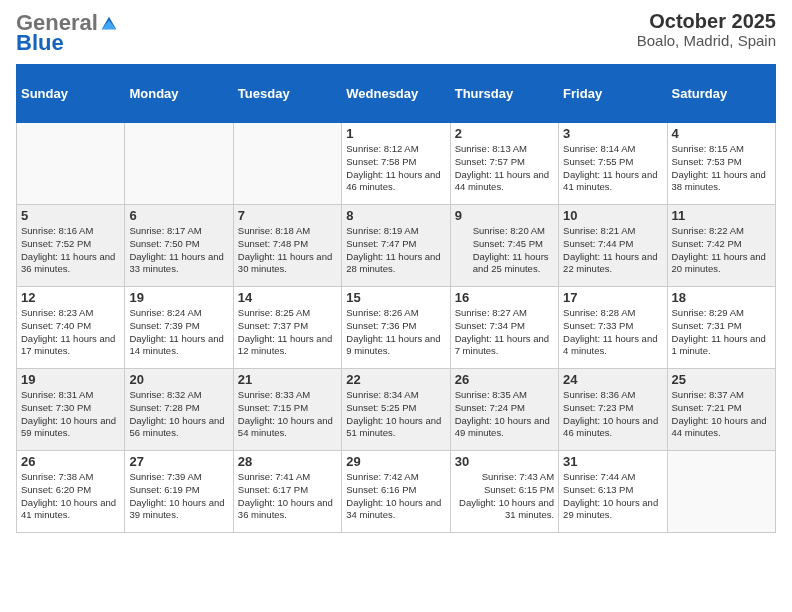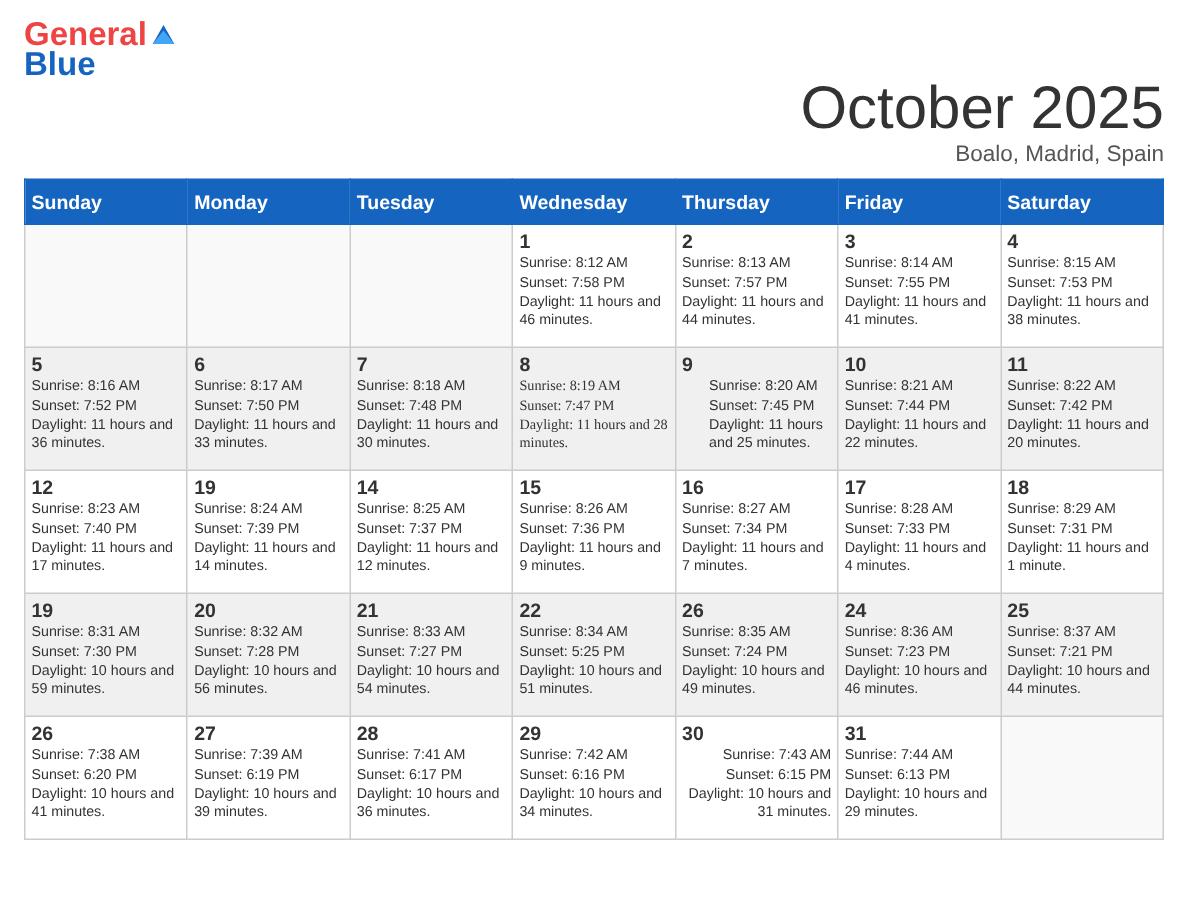--- a/index.html
+++ b/index.html
@@ -31,41 +31,40 @@
     }
     .logo-icon {
       width: 18px;
       height: 18px;
       margin-left: 2px;
     }
     .title-area {
       text-align: right;
     }
     .month-title {
-      font-size: 40px;
-      font-weight: 400;
+      font-size: 20px;
+      font-weight: 700;
       color: #333;
       line-height: 1.1;
-      margin-top: 40px;
     }
     .location {
       font-size: 15px;
       color: #555;
     }
     .calendar {
       width: 100%;
       border-collapse: collapse;
       border: 1px solid #ccc;
     }
     .calendar th {
       background-color: #1565c0;
       color: #fff;
       font-size: 13px;
       font-weight: bold;
-      padding: 7px 4px;
+      padding: 21px 4px;
       text-align: left;
       border: 1px solid #1565c0;
     }
     .calendar td {
       width: calc(100% / 7);
       vertical-align: top;
       border: 1px solid #ccc;
       padding: 3px 4px;
       font-size: 10px;
       color: #333;
@@ -89,21 +88,21 @@
       background: #f0f0f0;
     }
   </style>
 </head>
 <body>
 
 <div class="container">
   <div class="header">
     <div class="logo">
       <div class="logo-text">
-        <span style="font-size:22px;font-weight:bold;color:#ef4444;">General</span>
+        <span style="font-size:22px;font-weight:bold;color:#737373;">General</span>
         <svg class="logo-icon" viewBox="0 0 20 18" xmlns="http://www.w3.org/2000/svg">
           <polygon points="2,16 10,2 18,16" fill="#1565c0"></polygon>
           <polygon points="2,16 10,6 18,16" fill="#42a5f5"></polygon>
         </svg>
       </div>
       <span style="font-size:22px;font-weight:bold;color:#1565c0;margin-top:-6px;">Blue</span>
     </div>
     <div class="title-area">
       <div class="month-title">October 2025</div>
       <div class="location">Boalo, Madrid, Spain</div>
@@ -166,21 +165,21 @@
 Daylight: 11 hours and 33 minutes.</div>
           </td>
           <td>
             <div class="day-num">7</div>
             <div class="day-info" style="white-space: pre-line;">Sunrise: 8:18 AM
 Sunset: 7:48 PM
 Daylight: 11 hours and 30 minutes.</div>
           </td>
           <td>
             <div class="day-num">8</div>
-            <div class="day-info" style="white-space: pre-line; font-family: Liberation Serif, serif;">Sunrise: 8:19 AM
+            <div class="day-info" style="white-space: pre-line;">Sunrise: 8:19 AM
 Sunset: 7:47 PM
 Daylight: 11 hours and 28 minutes.</div>
           </td>
           <td>
             <div class="day-num">9</div>
             <div class="day-info" style="white-space: pre-line; margin-left: 18px;">Sunrise: 8:20 AM
 Sunset: 7:45 PM
 Daylight: 11 hours and 25 minutes.</div>
           </td>
           <td>
@@ -249,21 +248,21 @@
           </td>
           <td>
             <div class="day-num">20</div>
             <div class="day-info" style="white-space: pre-line;">Sunrise: 8:32 AM
 Sunset: 7:28 PM
 Daylight: 10 hours and 56 minutes.</div>
           </td>
           <td>
             <div class="day-num">21</div>
             <div class="day-info" style="white-space: pre-line;">Sunrise: 8:33 AM
-Sunset: 7:27 PM
+Sunset: 7:15 PM
 Daylight: 10 hours and 54 minutes.</div>
           </td>
           <td>
             <div class="day-num">22</div>
             <div class="day-info" style="white-space: pre-line;">Sunrise: 8:34 AM
 Sunset: 5:25 PM
 Daylight: 10 hours and 51 minutes.</div>
           </td>
           <td>
             <div class="day-num">26</div>

